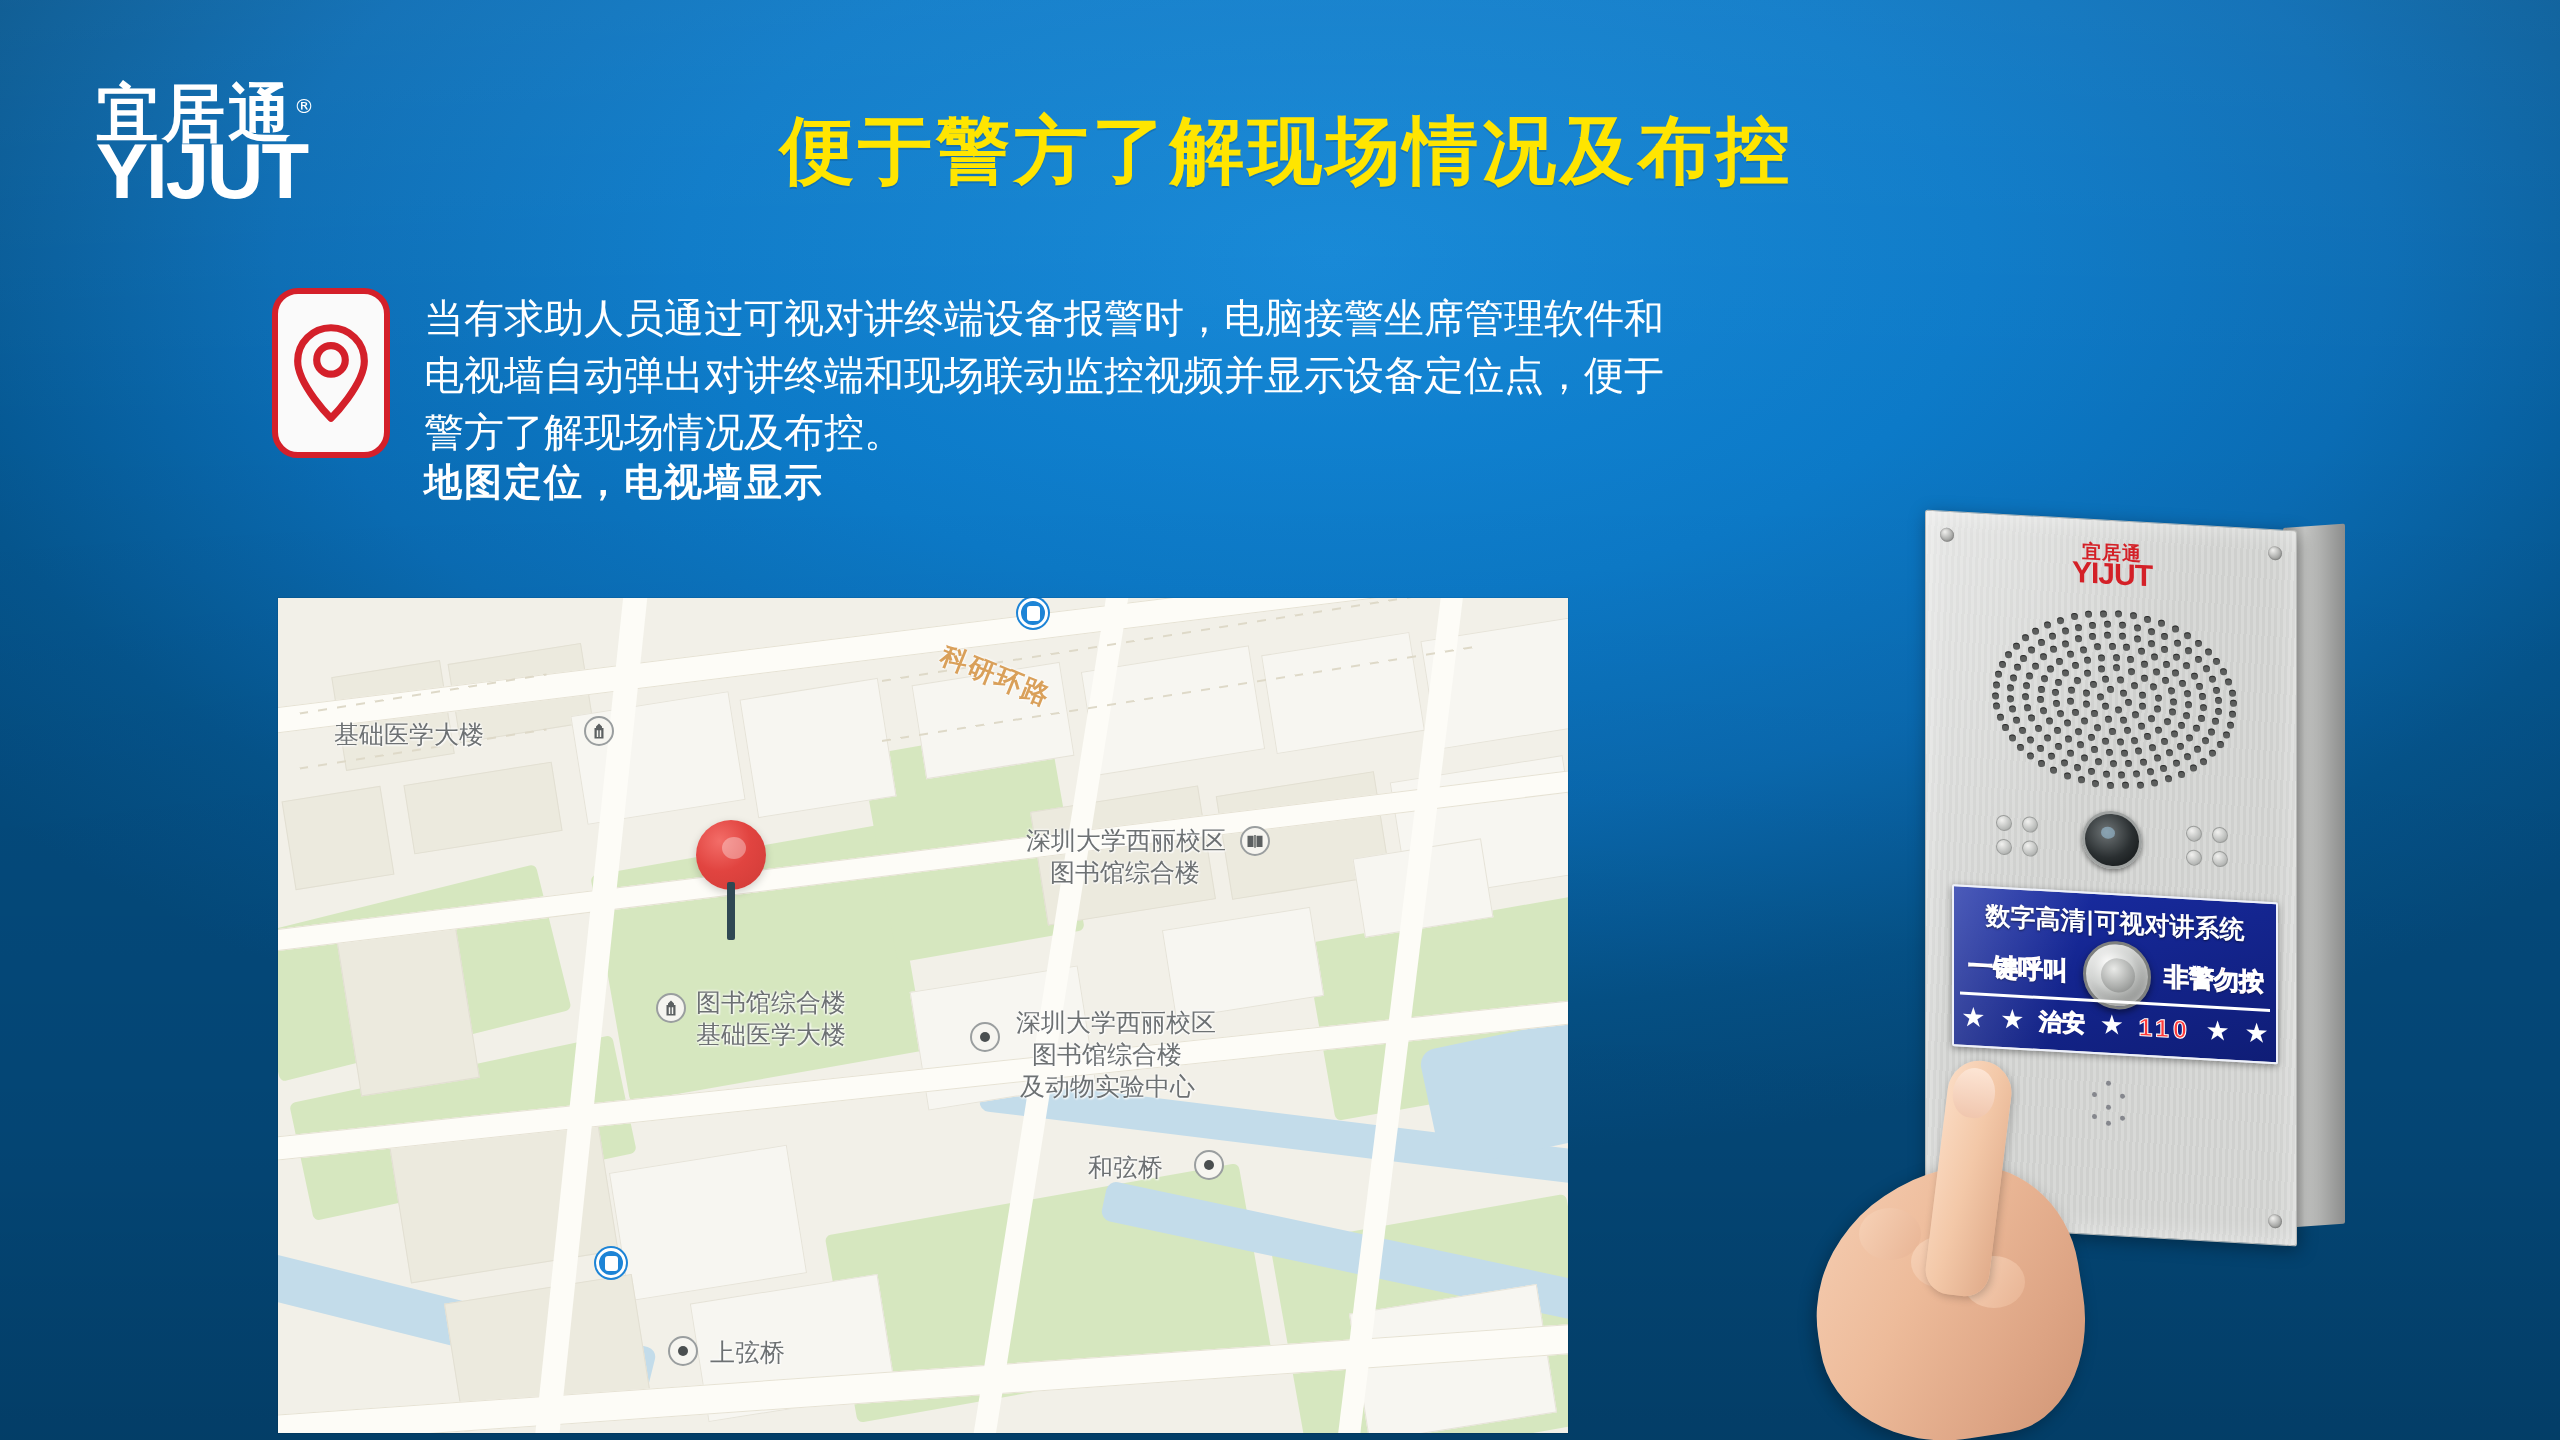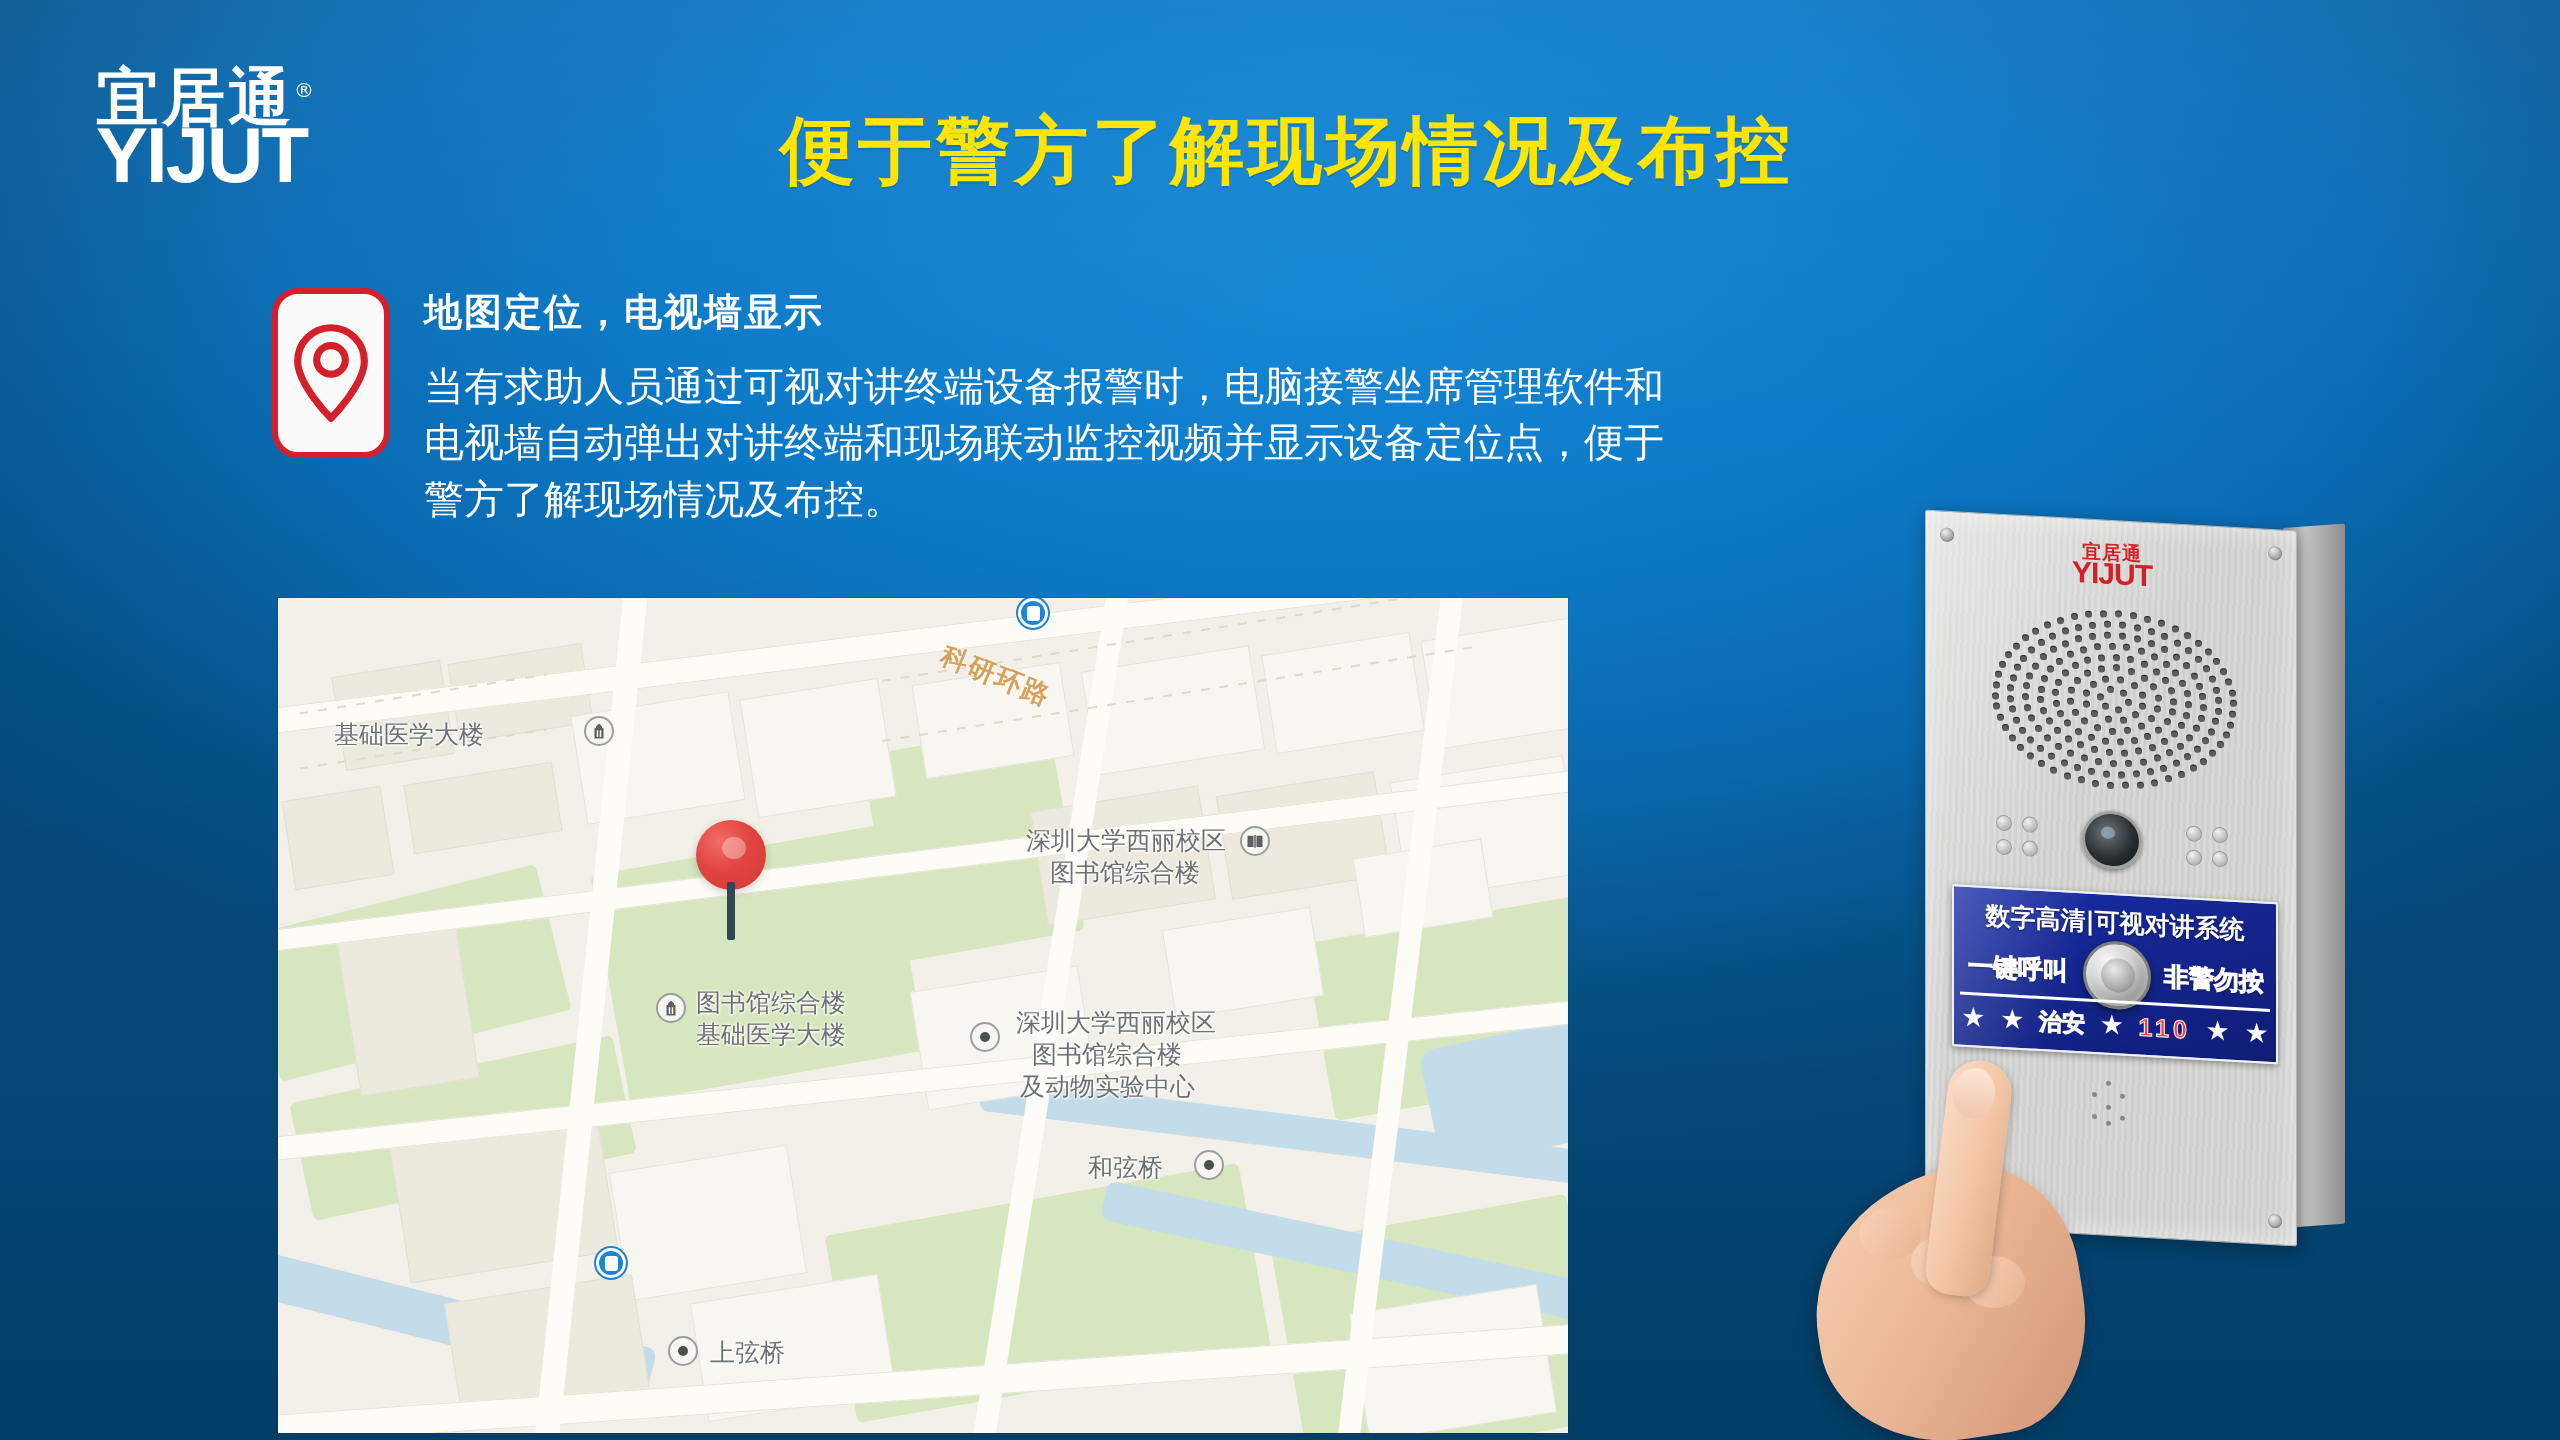--- a/index.html
+++ b/index.html
@@ -16,21 +16,21 @@
     background:
       radial-gradient(ellipse 1700px 900px at 52% 18%, #1487d6 0%, #0c7ac8 38%, #0a6cb4 62%, #05568f 84%, #044d81 100%);
   }
   #bg:after{
     content:""; position:absolute; inset:0;
     background:linear-gradient(to bottom, rgba(255,255,255,0.05) 0%, rgba(0,0,0,0) 30%, rgba(0,0,0,0.10) 78%, rgba(0,0,0,0.20) 100%);
   }
   #root { position:absolute; inset:0; }
 
   
-  #logo { position:absolute; left:96px; top:66px; width:340px; }
+  #logo { position:absolute; left:96px; top:82px; width:340px; }
   .logo-cn {
     color:#fff; font-size:63px; font-weight:700; letter-spacing:3px;
     line-height:1.0; white-space:nowrap;
     font-family:"DejaVu Sans","Liberation Sans",sans-serif;
   }
   .logo-cn sup { font-size:20px; vertical-align:super; font-weight:400; letter-spacing:0; }
   .logo-en {
     color:#fff; font-size:78px; font-weight:800; letter-spacing:-2px;
     line-height:0.88; margin-top:-8px; white-space:nowrap;
     font-family:"Liberation Sans",sans-serif;
@@ -281,22 +281,22 @@
   <div id="main-title">便于警方了解现场情况及布控</div>
 
   <div id="feature">
     <div id="feature-icon">
       <svg viewBox="0 0 64 84" fill="none" xmlns="http://www.w3.org/2000/svg" aria-hidden="true">
         <path d="M32 4C16.5 4 4 16.5 4 32c0 20 28 48 28 48s28-28 28-48C60 16.5 47.5 4 32 4z" stroke="#d4202a" stroke-width="6" fill="none" stroke-linejoin="round"></path>
         <circle cx="32" cy="31" r="12" stroke="#d4202a" stroke-width="6" fill="none"></circle>
       </svg>
     </div>
     <div id="feature-text">
+      <div id="feature-body">当有求助人员通过可视对讲终端设备报警时，电脑接警坐席管理软件和电视墙自动弹出对讲终端和现场联动监控视频并显示设备定位点，便于警方了解现场情况及布控。</div>
       <div id="feature-head">地图定位，电视墙显示</div>
-      <div id="feature-body">当有求助人员通过可视对讲终端设备报警时，电脑接警坐席管理软件和电视墙自动弹出对讲终端和现场联动监控视频并显示设备定位点，便于警方了解现场情况及布控。</div>
     </div>
   </div>
 
 
   <div id="map">
     <div class="mlayer">
 
       <div class="green" style="left:-20px;  top:300px; width:300px; height:150px; transform:rotate(-14deg);"></div>
       <div class="green" style="left:20px;   top:470px; width:330px; height:120px; transform:rotate(-12deg);"></div>
       <div class="green" style="left:330px;  top:250px; width:300px; height:230px; transform:rotate(-10deg);"></div>

